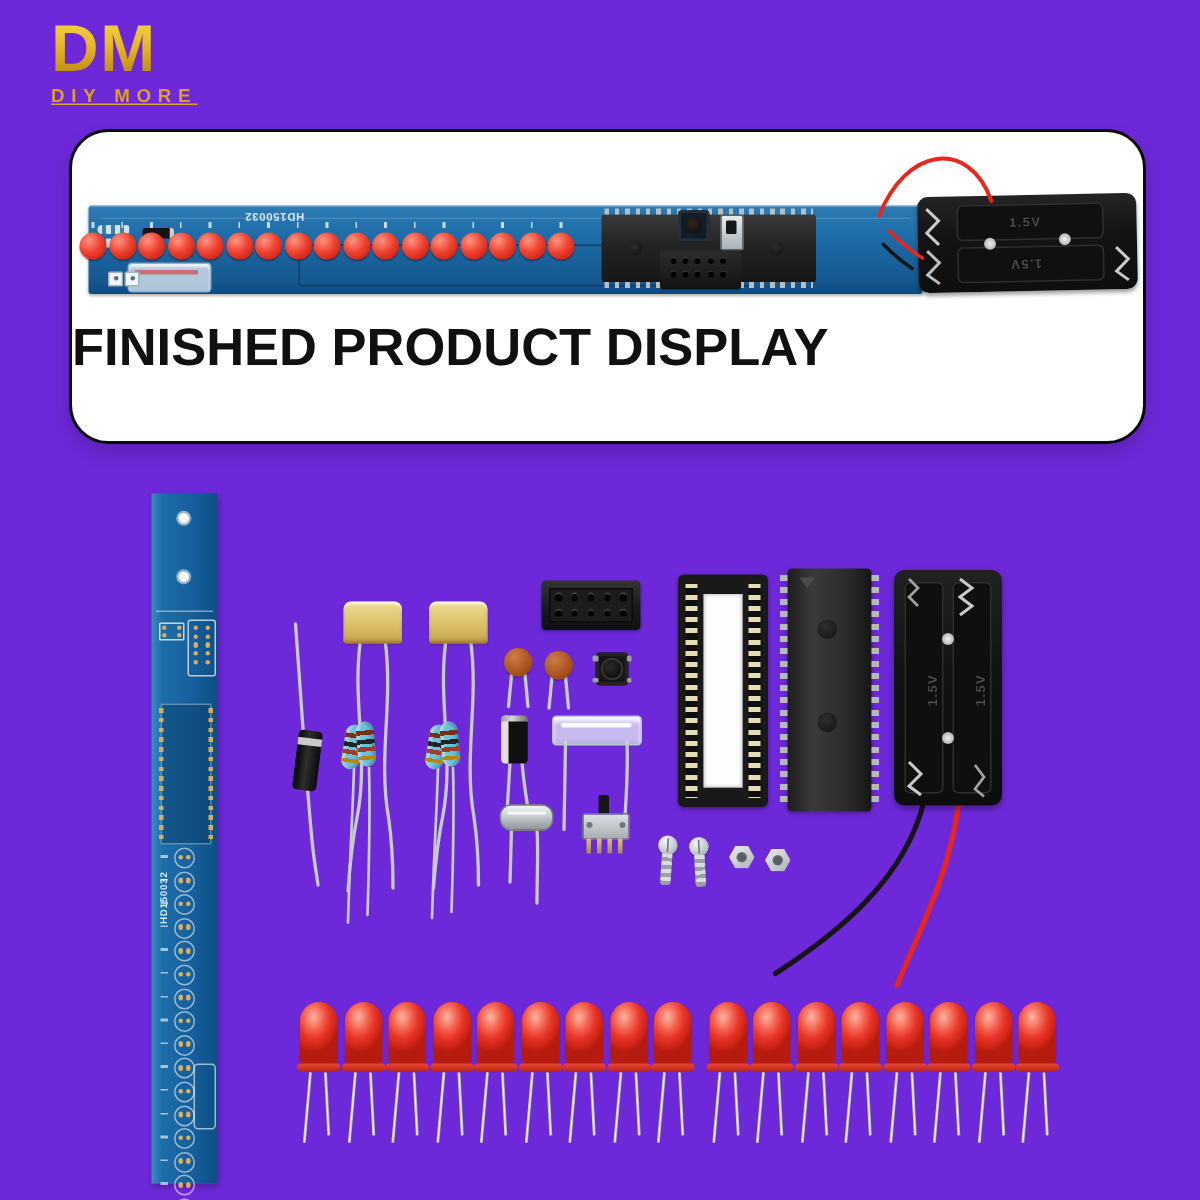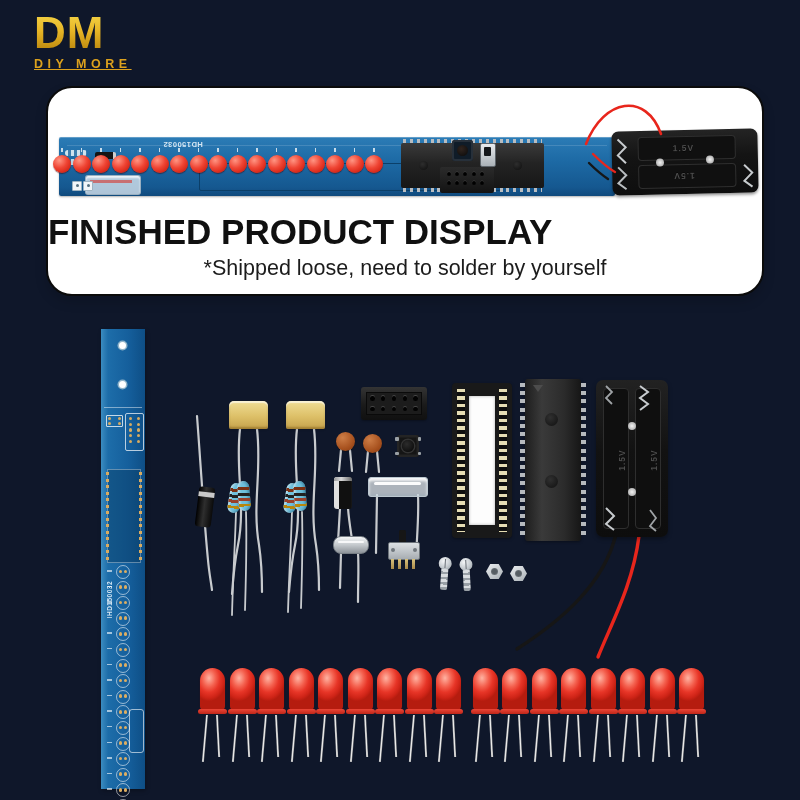--- a/index.html
+++ b/index.html
@@ -1,16 +1,16 @@
 <!DOCTYPE html>
 <html style="--brand-gold: #dca11d; --pcb-blue: #1b669f; --led-red: #e23a2b; --wire-red: #e8261c; --wire-black: #161616;"><head>
 <meta charset="utf-8">
 <style>
   html,body{margin:0;padding:0;background:#fff;}
-  .canvas{position:relative;width:800px;height:800px;background:#0f172a;overflow:hidden;
+  .canvas{position:relative;width:800px;height:800px;background:#6d28d9;overflow:hidden;
           font-family:"Liberation Sans", sans-serif;}
   .abs{position:absolute;}
 
   
   .logo{left:34px;top:10px;width:140px;text-align:left;}
   .logo-dm{font-size:44px;line-height:46px;font-weight:800;letter-spacing:1px;
            color:var(--brand-gold,#dca11d);
            text-shadow:0 1px 0 #8a6206;}
   @supports(-webkit-background-clip:text){
     .logo-dm{background:linear-gradient(180deg,#f6d84c 0%,#e7b626 45%,#b07c08 100%);
@@ -270,21 +270,20 @@
       </svg>
     </div>
 
     <svg class="abs overlay" width="714" height="206">
       <path d="M538 56 C556 10, 598 4, 613 46" fill="none" stroke="#e8261c" stroke-width="2.6" stroke-linecap="round"></path>
       <path d="M545 66 C553 74, 560 80, 567 84" fill="none" stroke="#e8261c" stroke-width="2.4" stroke-linecap="round"></path>
       <path d="M541 75 C548 82, 554 87, 560 91" fill="none" stroke="#161616" stroke-width="2.4" stroke-linecap="round"></path>
     </svg>
 
     <div class="abs card-title">FINISHED PRODUCT DISPLAY</div>
-    <div class="abs card-subtitle">*Shipped loose, need to solder by yourself</div>
   </div>
 
   <svg class="abs overlay" width="800" height="800">
     <g fill="none" stroke="#c8cbce" stroke-width="2.2" stroke-linecap="round">
       <path d="M197 416 C200 455, 204 520, 208 560 C209 572, 211 582, 212 590"></path>
       <path d="M240 429 C235 470, 246 505, 238 545 C234 565, 233 580, 232 594"></path>
       <path d="M257 429 C262 470, 252 505, 259 545 C262 565, 262 580, 262 592"></path>
       <path d="M297 429 C292 470, 303 505, 295 545 C291 565, 290 580, 289 592"></path>
       <path d="M314 429 C319 470, 309 505, 316 545 C319 565, 319 580, 319 590"></path>
       <path d="M236 512 C235 545, 233 575, 232 615" stroke-width="1.8"></path>

